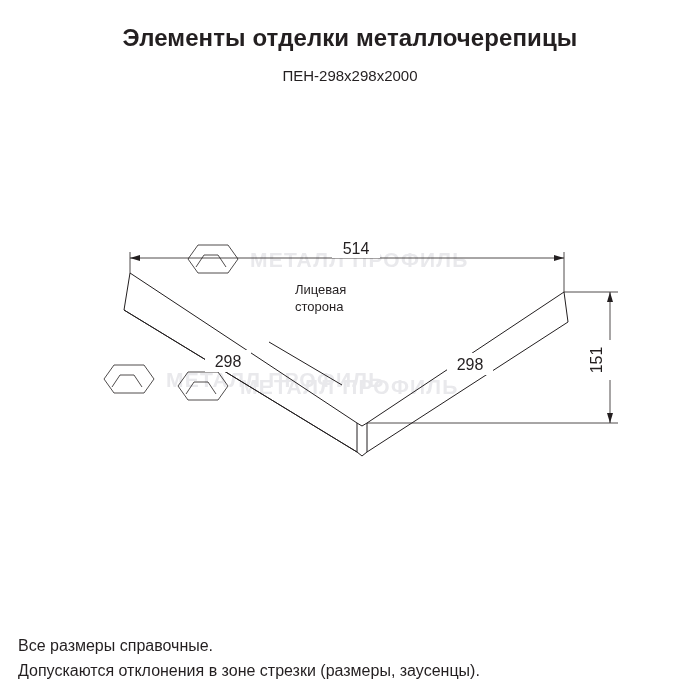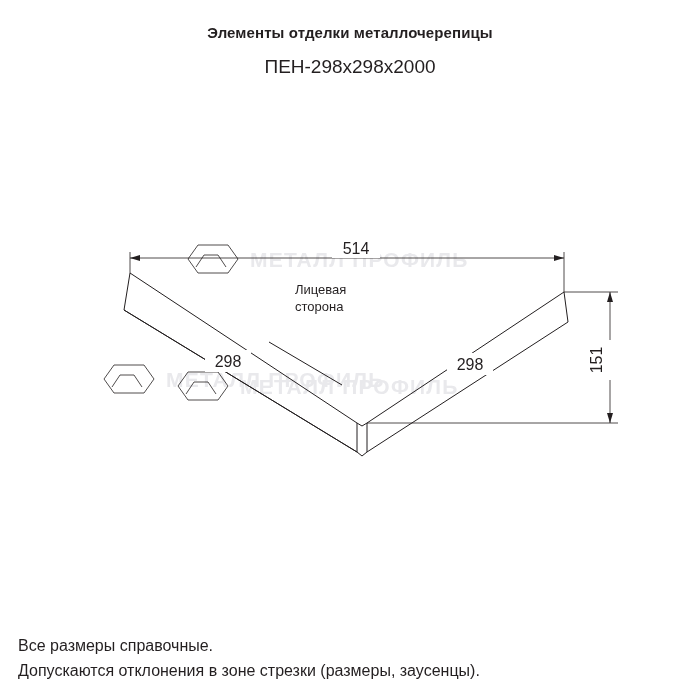--- a/index.html
+++ b/index.html
@@ -21,35 +21,35 @@
     height: 700px;
   }
   .title-block {
     position: absolute;
     top: 24px;
     left: 0;
     width: 700px;
     text-align: center;
   }
   .main-title {
-    font-size: 15px;
+    font-size: 24px;
     font-weight: bold;
     letter-spacing: 0.1px;
     line-height: 1.2;
   }
   .sub-title {
     font-size: 19px;
     margin-top: 20px;
     line-height: 1.35;
   }
   .sub-title .ln {
     display: block;
   }
   .code-title {
-    font-size: 19px;
+    font-size: 15px;
     margin-top: 14px;
   }
   .drawing {
     position: absolute;
     top: 190px;
     left: 12px;
     width: 700px;
     height: 400px;
   }
   .footer {

